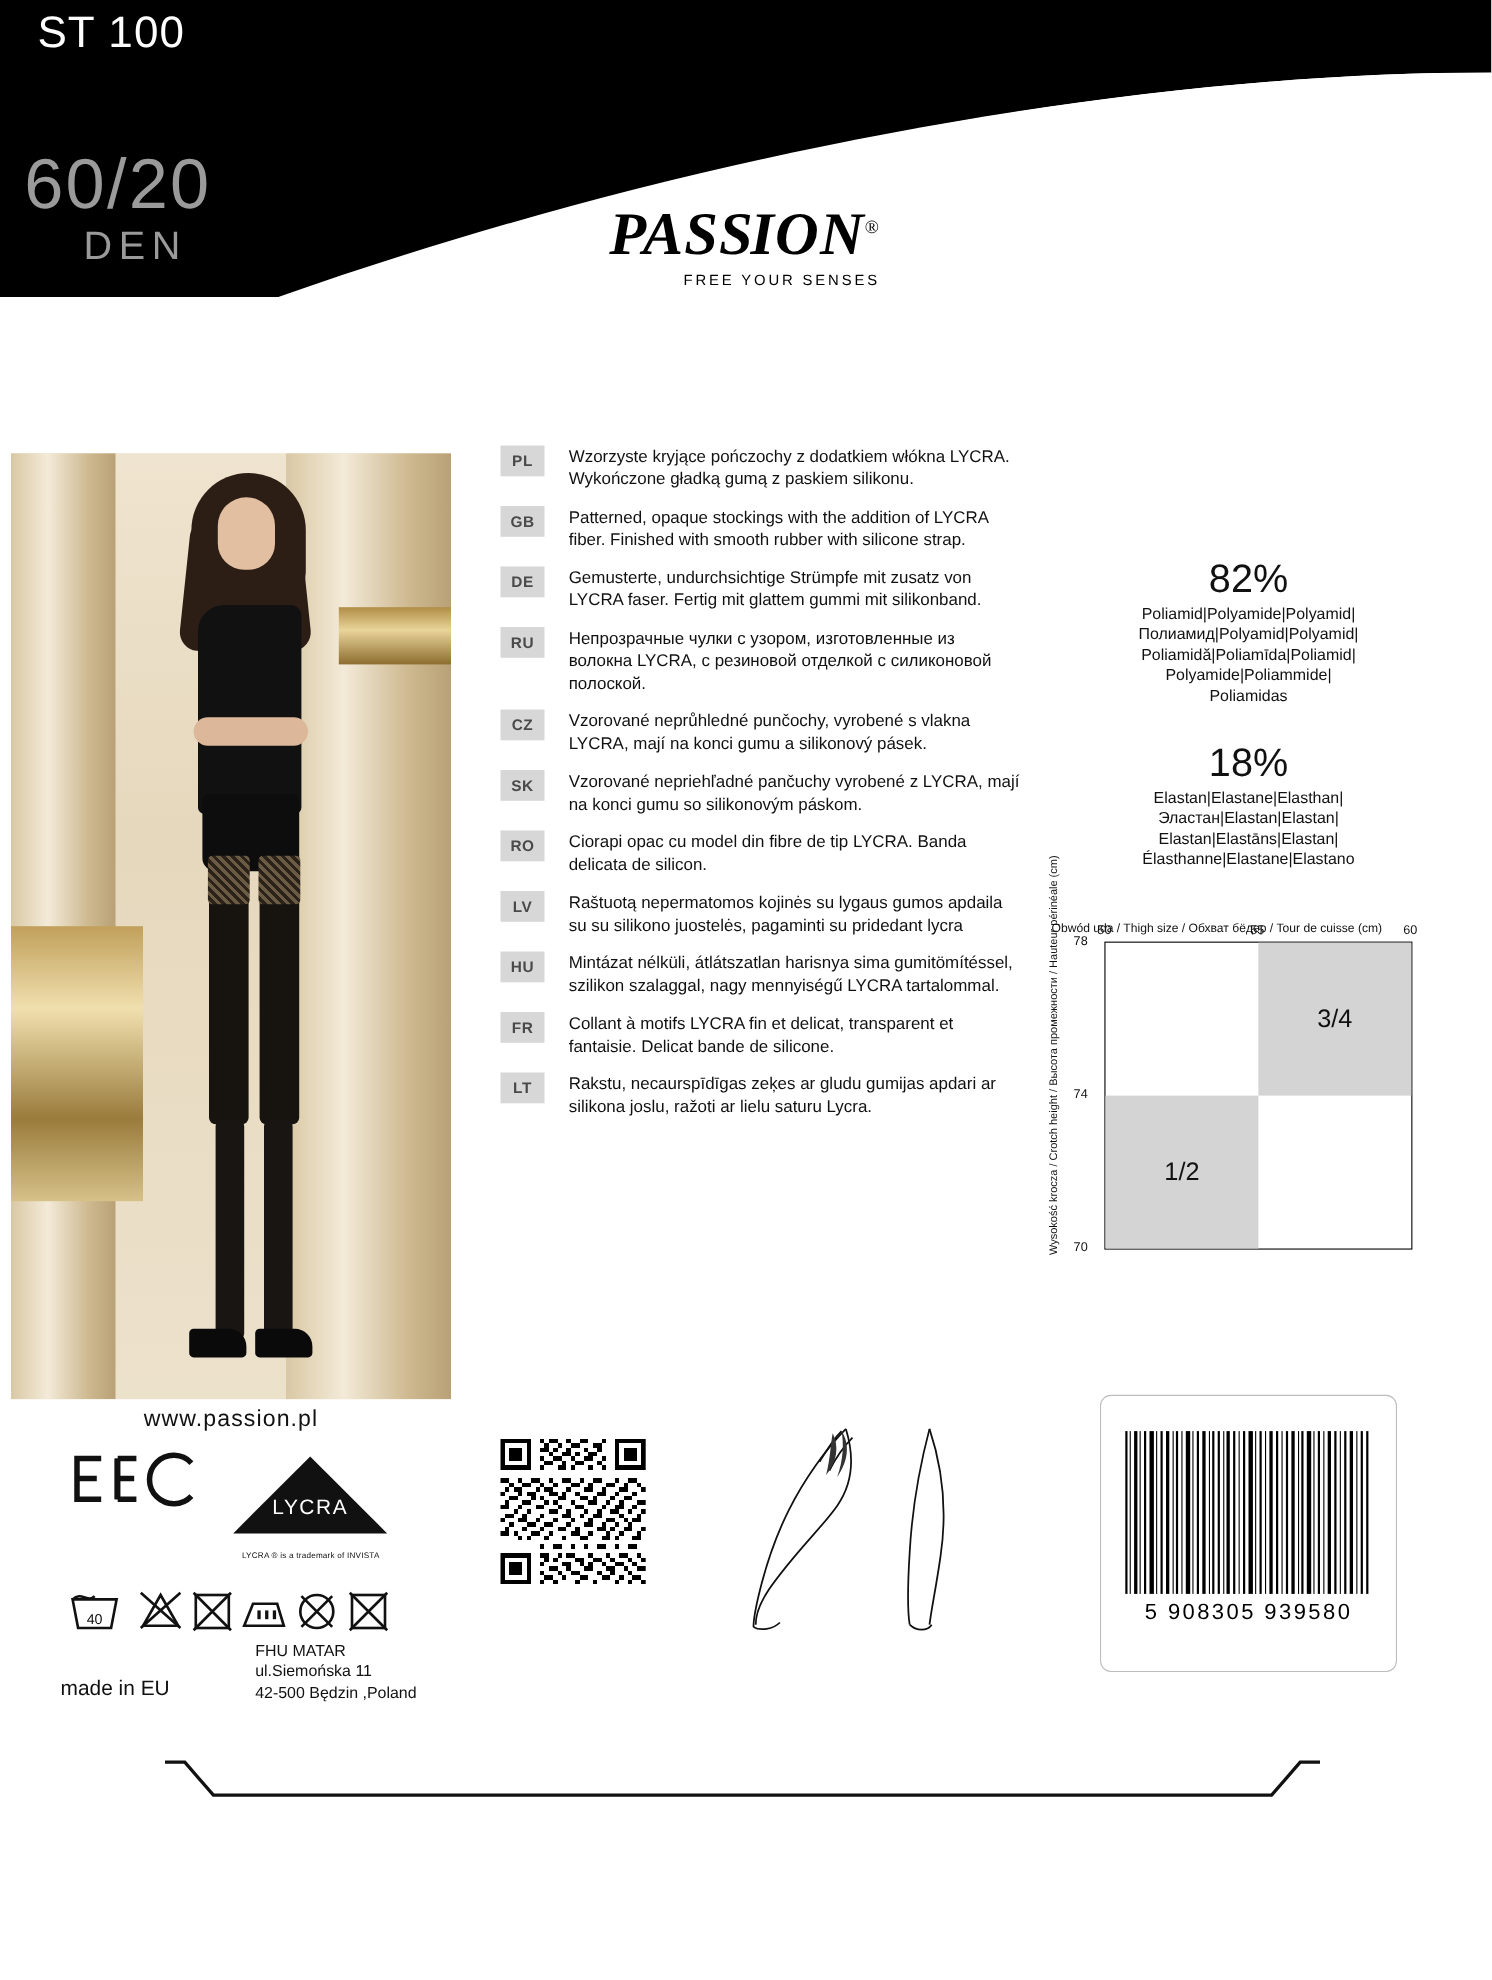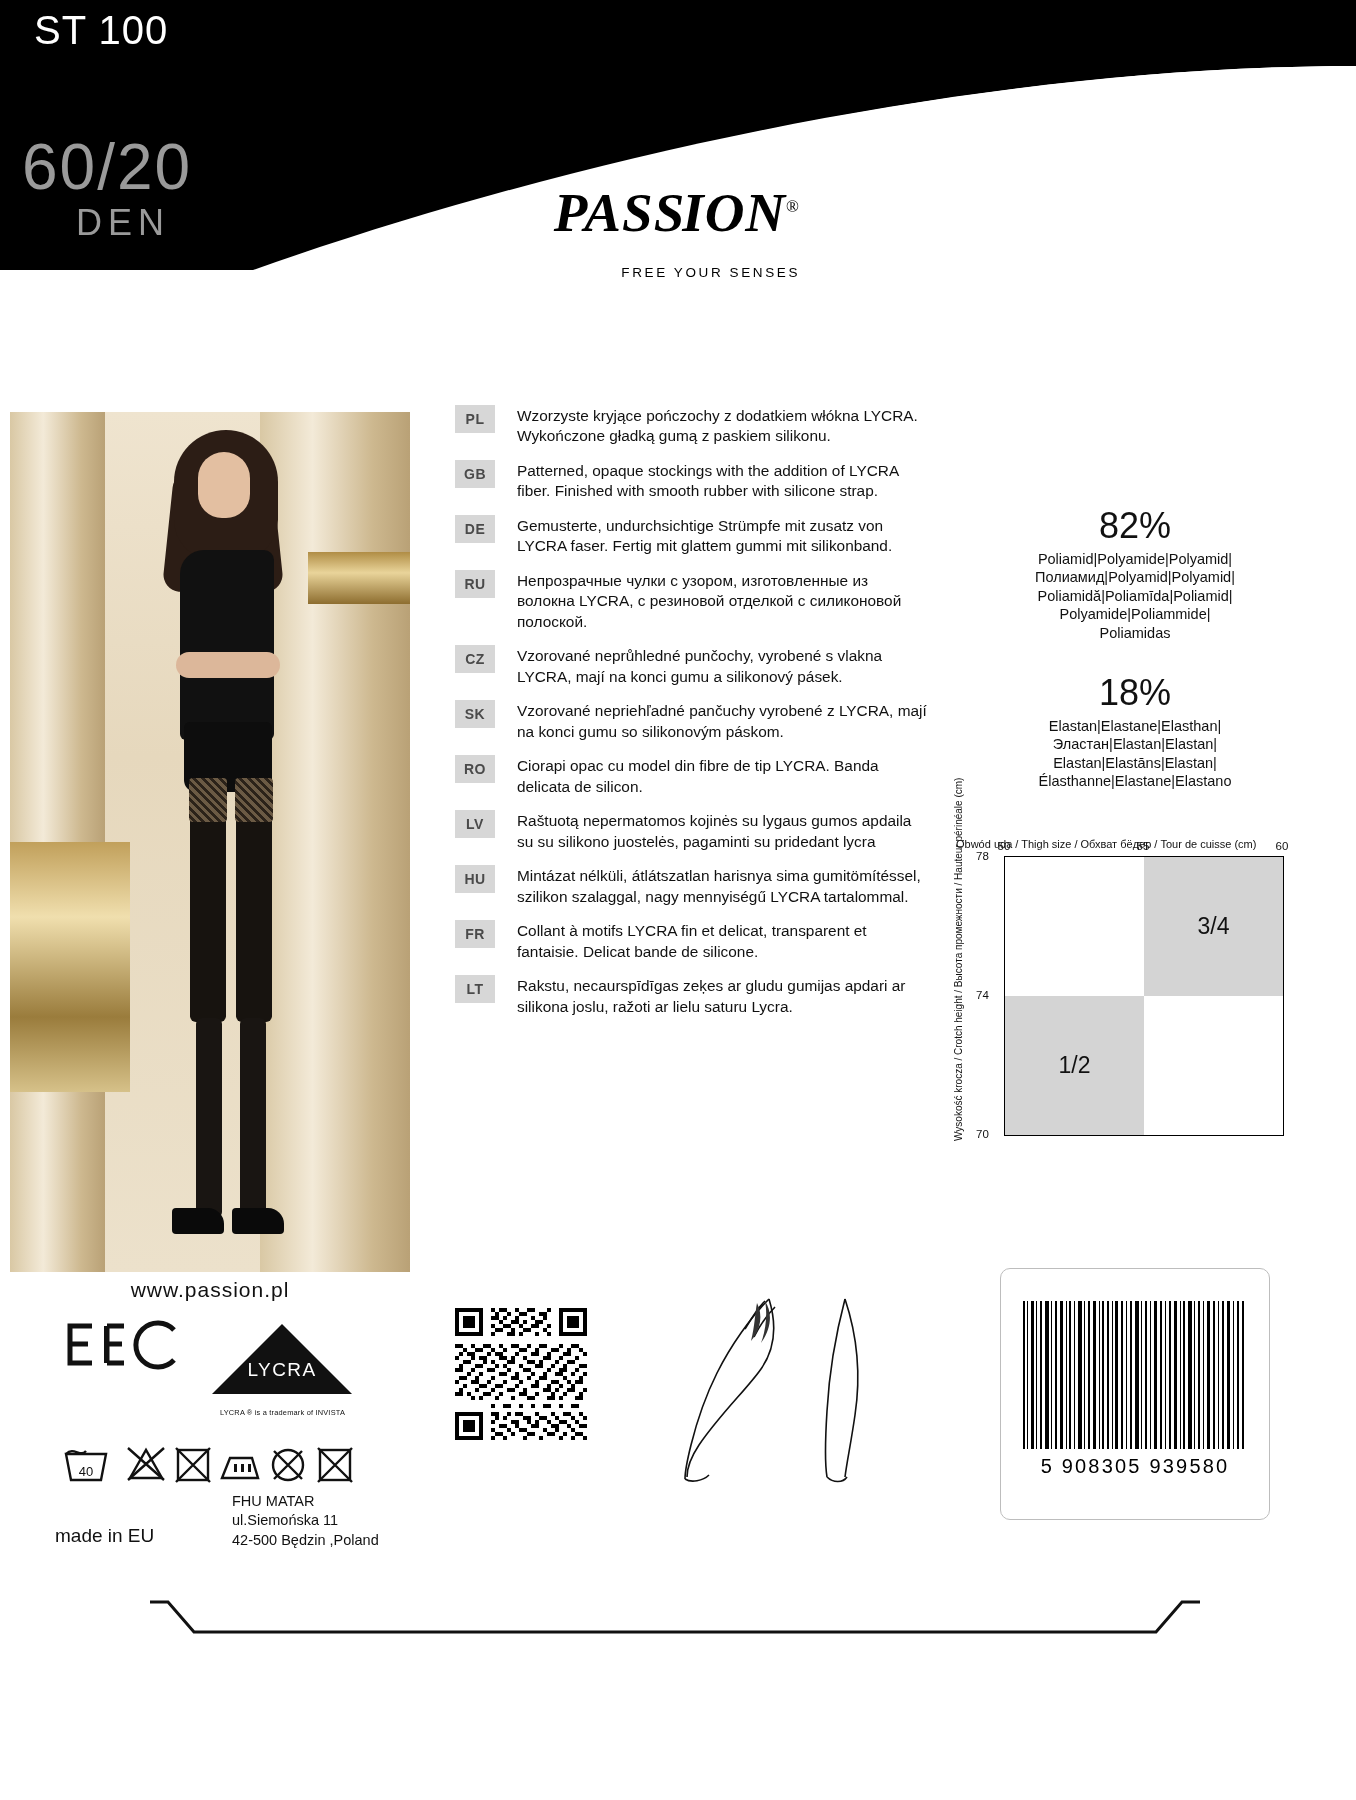--- a/index.html
+++ b/index.html
@@ -98,21 +98,21 @@
   #logo-main .reg {
     font-size: 17px;
     vertical-align: super;
     font-style: normal;
     font-weight: normal;
   }
   #logo-tag {
     font-size: 13.5px;
     letter-spacing: 2.6px;
     color: #000;
-    margin-top: 25px;
+    margin-top: 7px;
     white-space: nowrap;
   }
 
   
   #photo {
     position: absolute;
     left: 10px; top: 412px;
     width: 400px;
     height: 860px;
     overflow: hidden;

